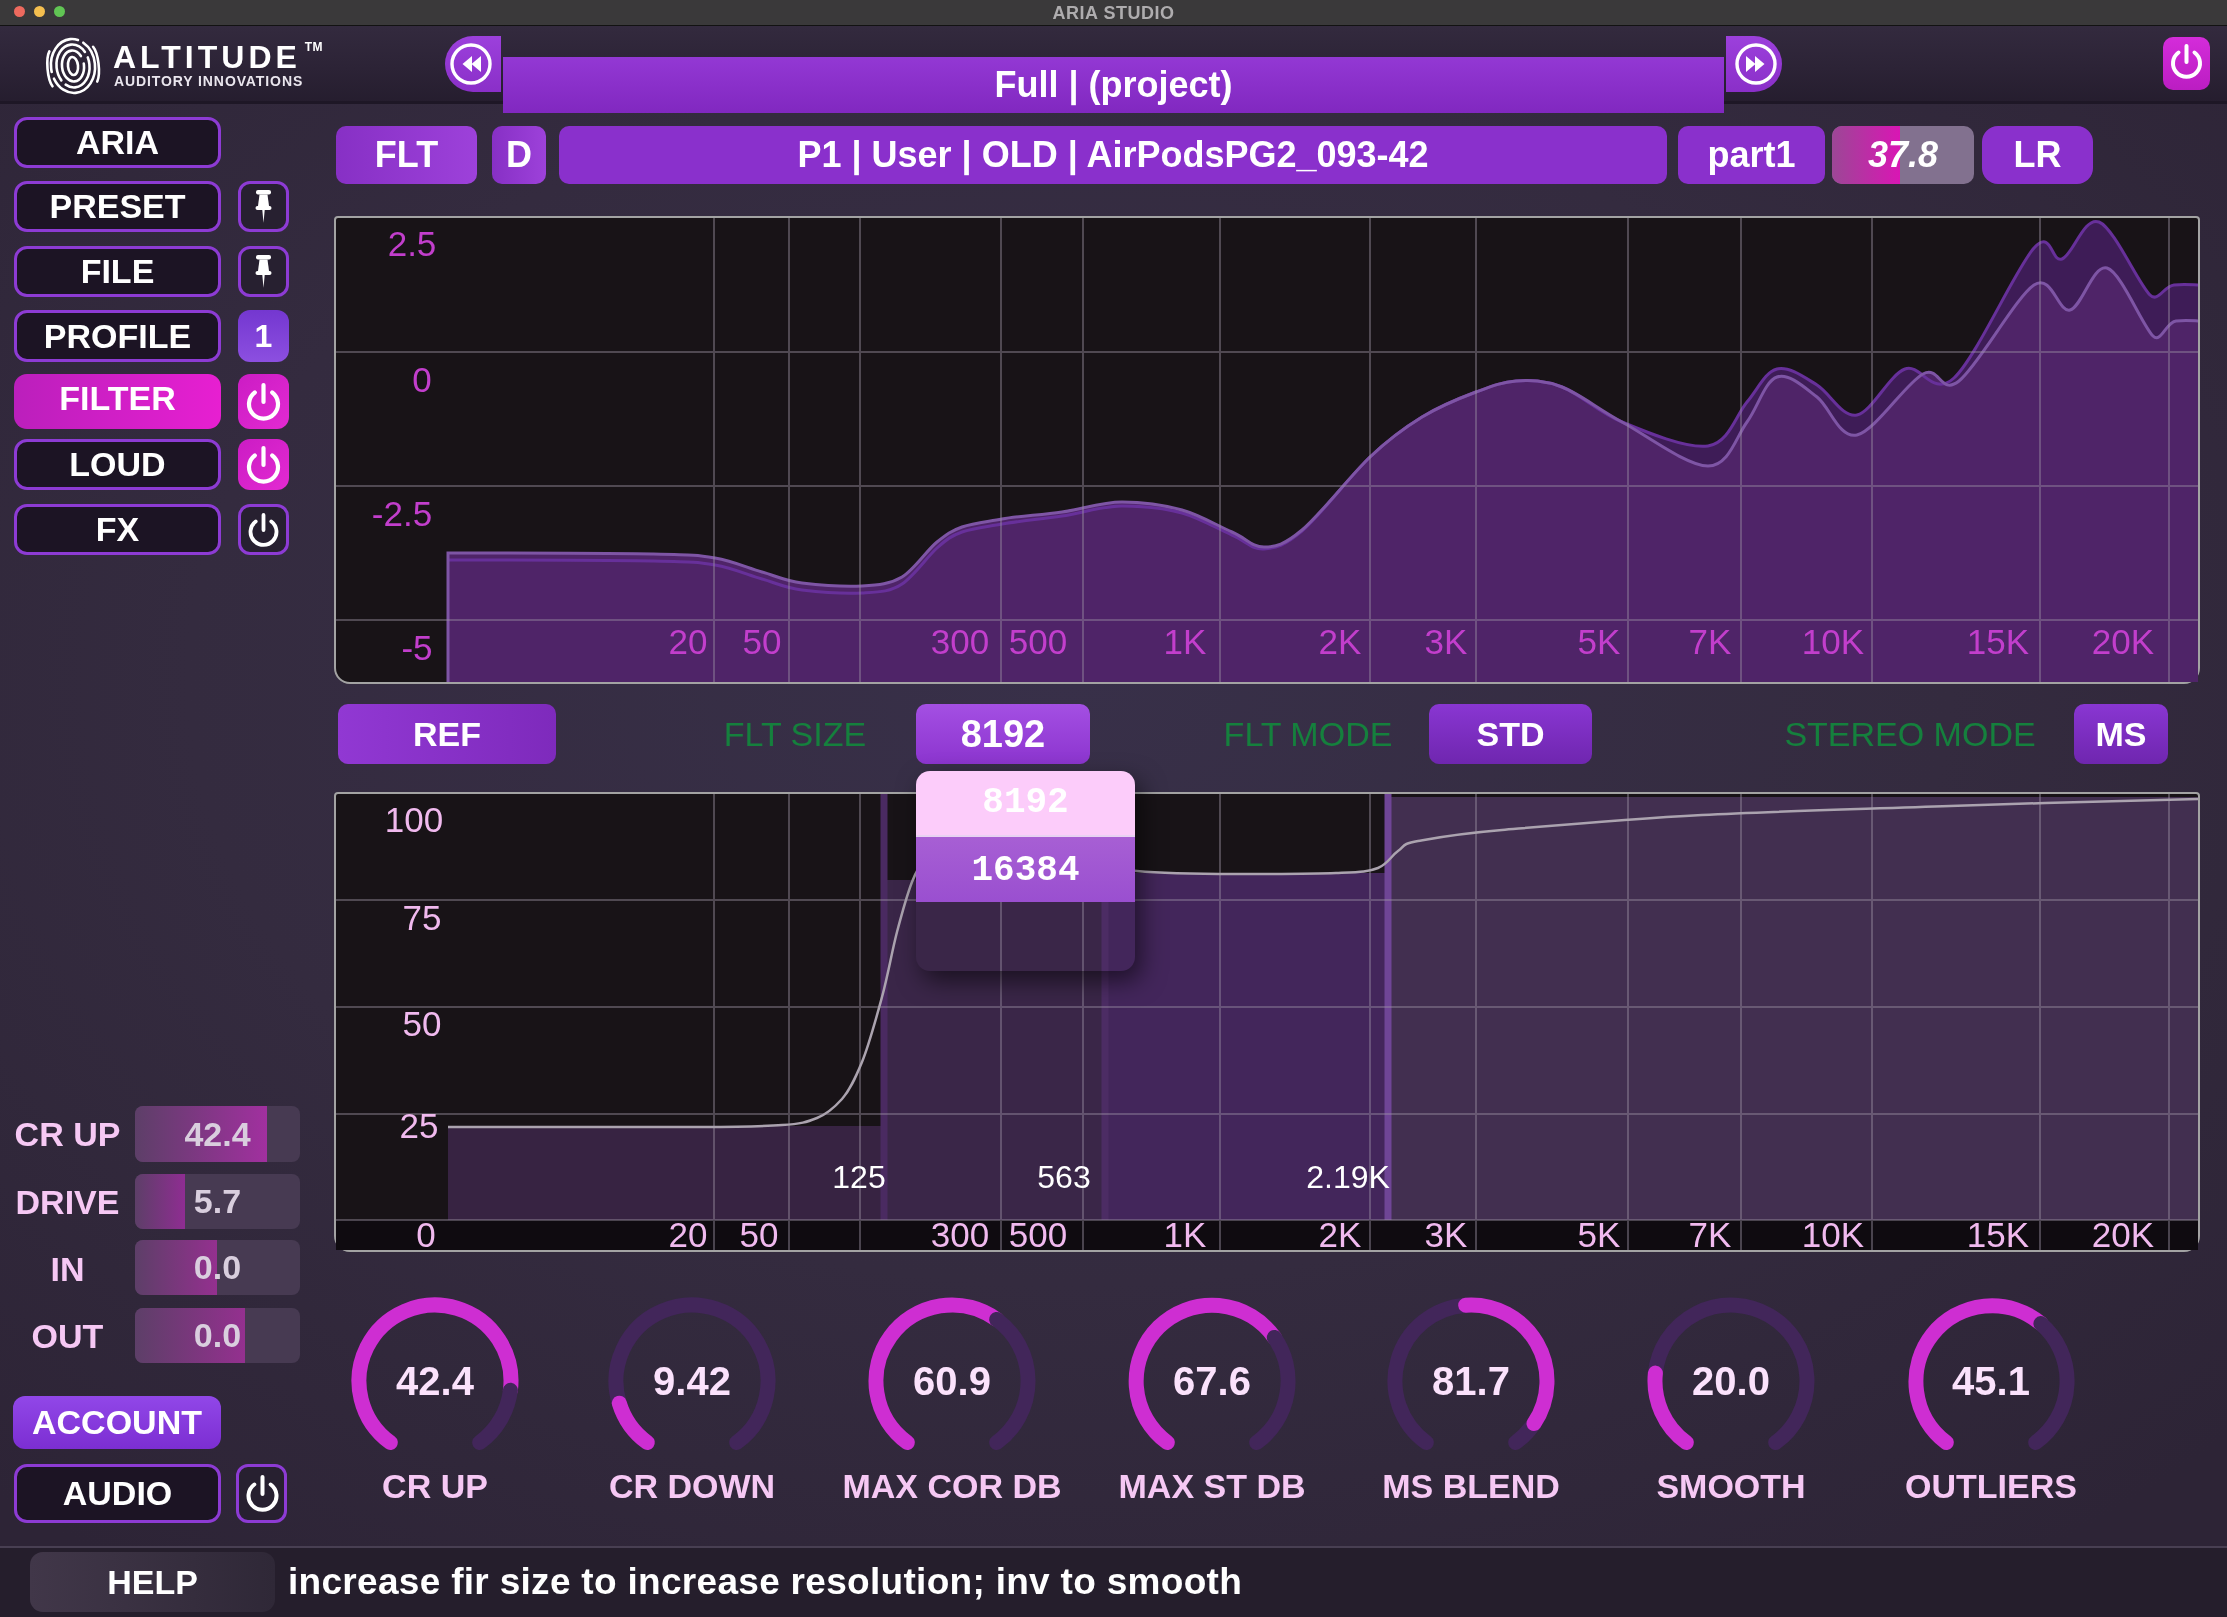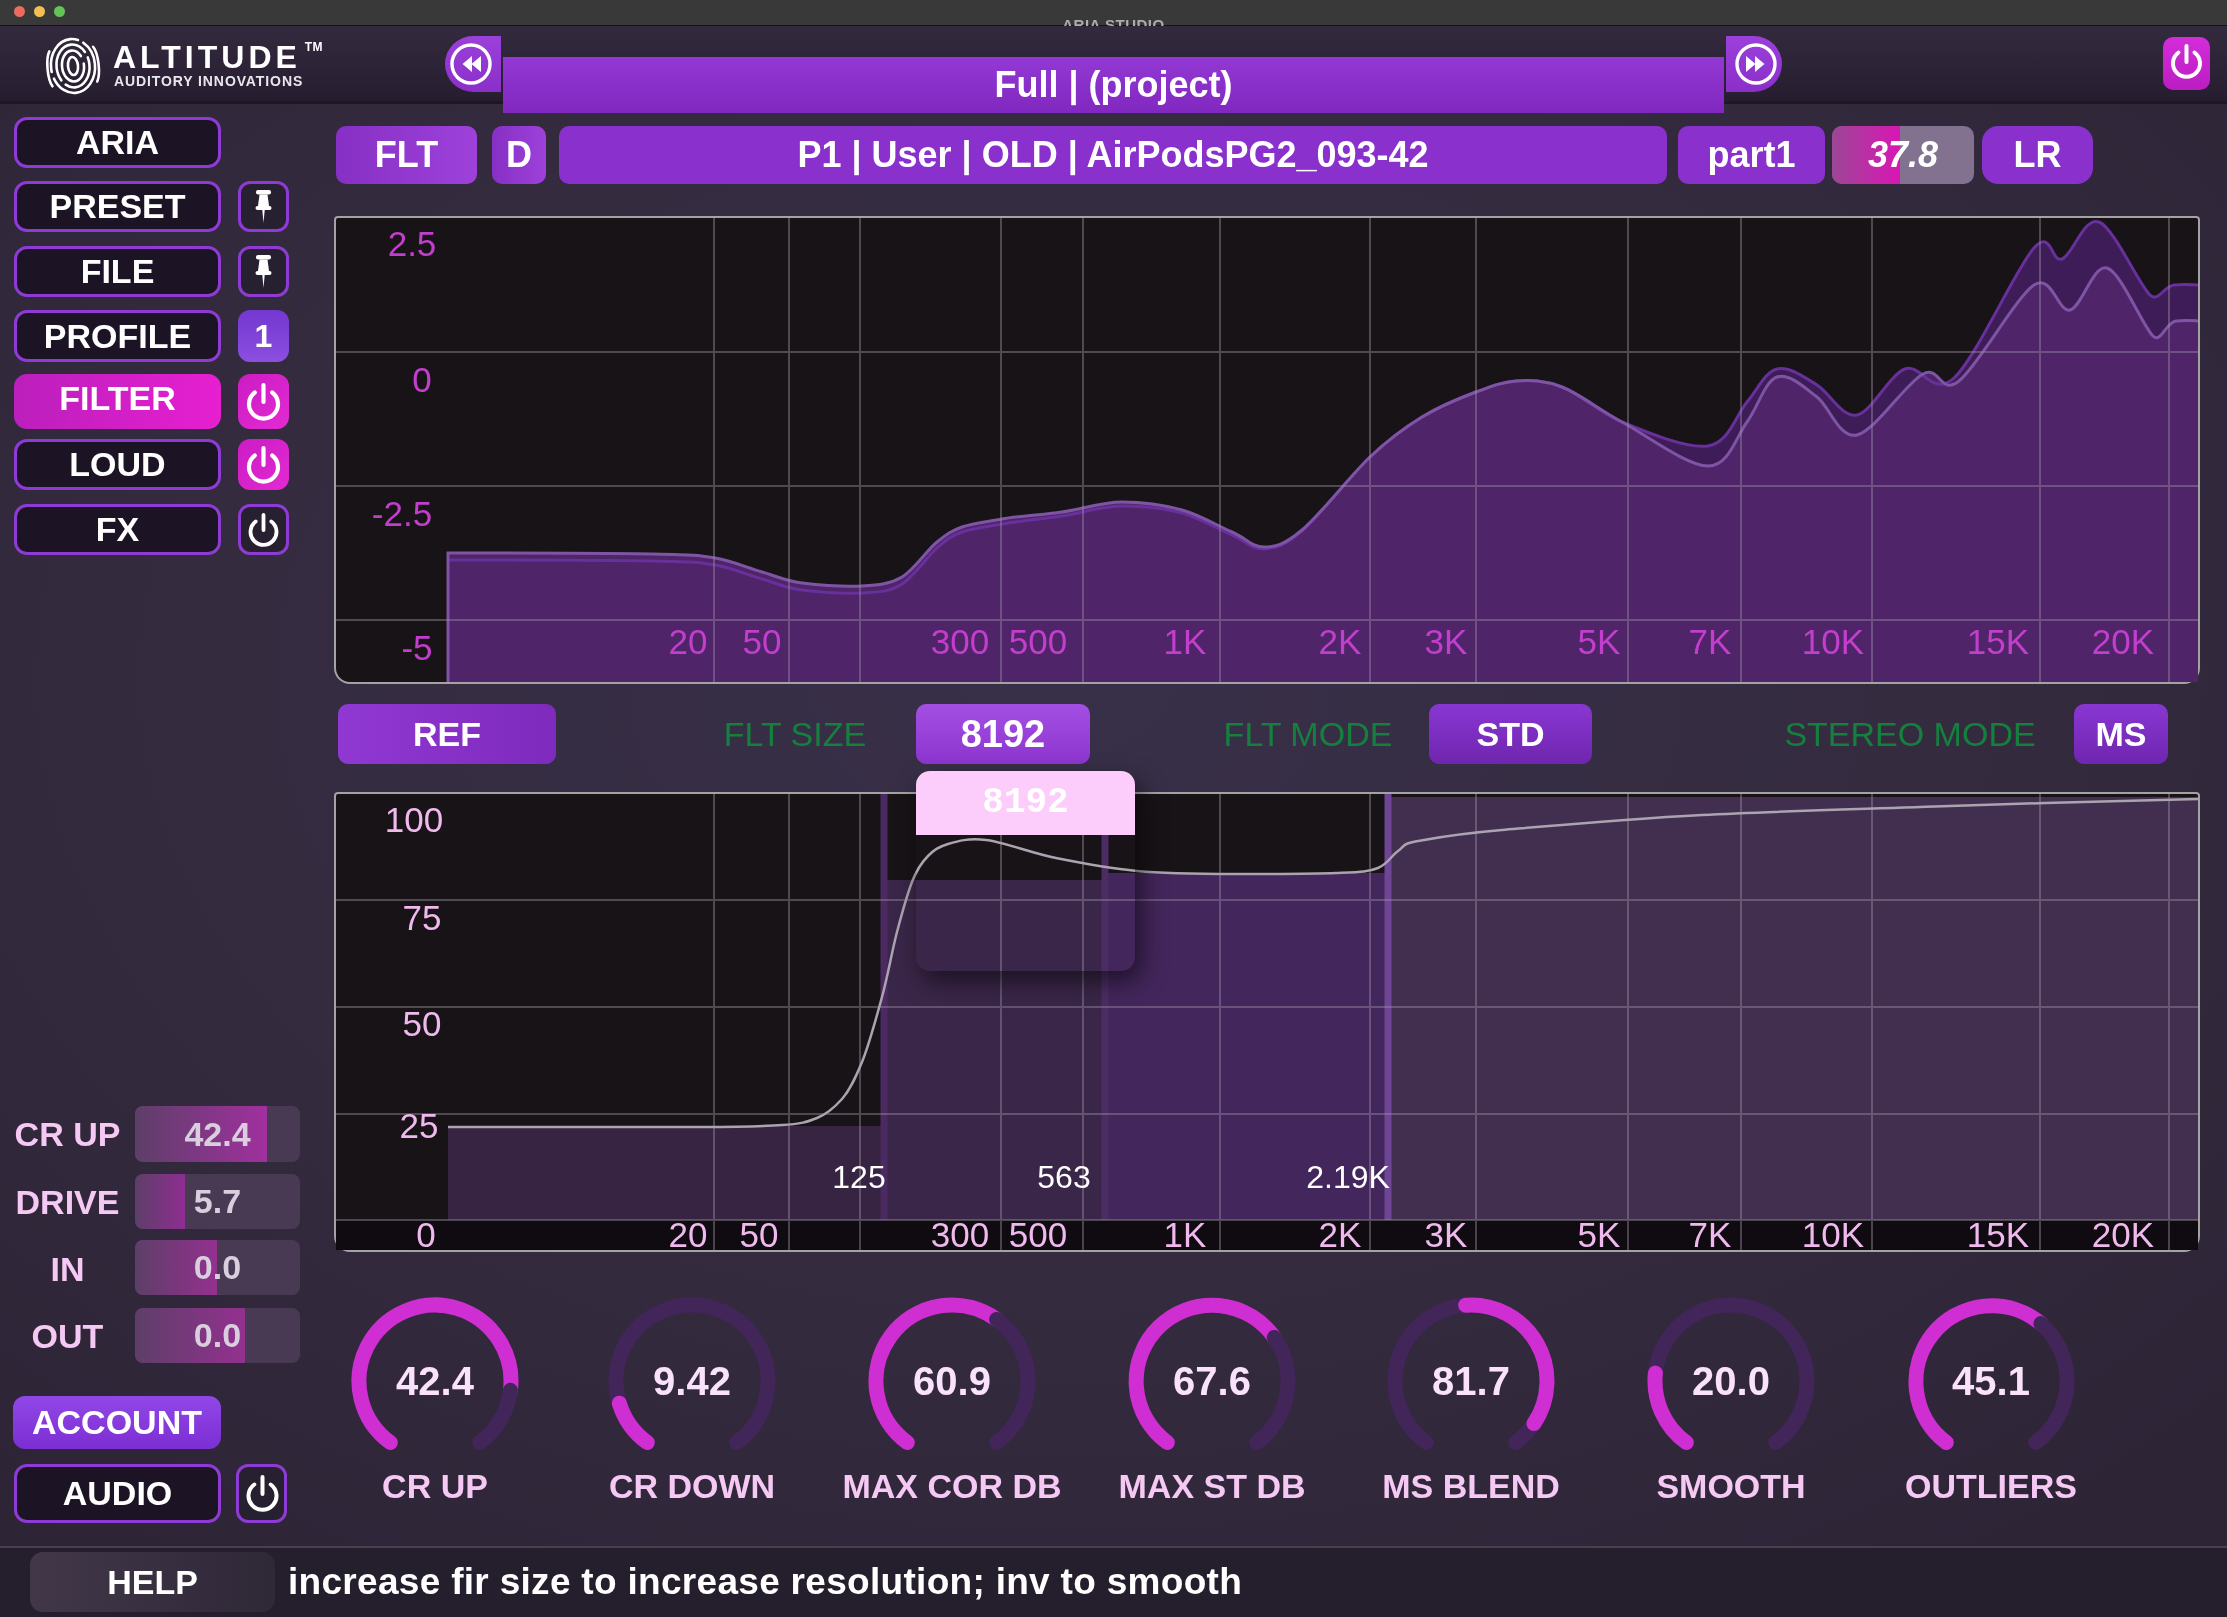--- a/index.html
+++ b/index.html
@@ -2,21 +2,21 @@
 <html><head>
 <meta charset="utf-8">
 <style>
 * { margin:0; padding:0; box-sizing:border-box; }
 html,body { width:2227px; height:1617px; overflow:hidden; }
 body { -webkit-font-smoothing:antialiased; font-family:"Liberation Sans", sans-serif; background:radial-gradient(ellipse 1600px 1100px at 48% 42%, #383049 0%, #342b3f 55%, #2d2436 100%); position:relative; }
 .abs { position:absolute; }
 
 #titlebar { left:0; top:0; width:2227px; height:26px; background:#3a393a; border-bottom:1px solid #121212; }
 .dot { position:absolute; top:6px; width:11px; height:11px; border-radius:50%; }
-#tbtext { position:absolute; top:12px; left:0; width:2227px; height:26px; text-align:center; line-height:26px; font-size:15px; font-weight:bold; color:#aeacae; letter-spacing:0.5px; }
+#tbtext { position:absolute; top:0; left:0; width:2227px; height:26px; text-align:center; line-height:26px; font-size:18px; font-weight:bold; color:#aeacae; letter-spacing:0.5px; }
 
 #header { left:0; top:26px; width:2227px; height:77px; background:linear-gradient(180deg,#332a3e 0%,#2c2336 55%,#251d2e 100%); }
 #hdrline { left:0; top:101px; width:2227px; height:3px; background:#1e1726; }
 .navpill { position:absolute; top:36px; height:56px; }
 #navmain { left:503px; width:1221px; background:linear-gradient(180deg,#9338d4,#8128c0); color:#fff; font-weight:bold; font-size:36px; text-align:center; line-height:56px;margin-top:21px; }
 #navL { left:445px; width:56px; border-radius:28px 0 0 28px; background:linear-gradient(180deg,#9c40dc,#8a2fc8); }
 #navR { left:1726px; width:56px; border-radius:0 28px 28px 0; background:linear-gradient(180deg,#9c40dc,#8a2fc8); }
 #pwrbtn { left:2163px; top:37px; width:47px; height:53px; border-radius:10px; background:linear-gradient(180deg,#d42cda,#bb1dc2); }
 
 .sbtn { position:absolute; left:14px; width:207px; border:3px solid #8d3bd4; border-radius:13px; background:#1c1424; color:#fff; font-weight:bold; font-size:34px; text-align:center; }
@@ -248,20 +248,21 @@
 <g fill="#ffffff" font-family="Liberation Sans, sans-serif" font-size="32" text-anchor="middle">
 <text x="523" y="394">125</text>
         <text x="728" y="394">563</text>
         <text x="1012" y="394">2.19K</text>
 </g>
 </svg>
 </div>
 
 <div class="abs" id="dropdown" style="left:916px; top:771px; width:219px; height:200px; border-radius:14px; overflow:hidden; box-shadow:6px 10px 24px rgba(0,0,0,0.55); font-family:'Liberation Mono',monospace; font-weight:bold; font-size:36px; color:#fff; text-align:center;">
   <div style="height:64px; line-height:64px; background:#fcccfa;">8192</div>
+  <div style="height:67px; line-height:67px; background:linear-gradient(180deg,#a75fd4,#9a4fd0); border-top:2px solid #e8d2f2;">16384</div>
 </div>
 
 <div class="slab" style="top:1115px;">CR UP</div>
 <div class="sbox" style="top:1106px; height:56px;">
     <div class="sfill" style="width:132px; background:linear-gradient(90deg,#5d3f68,#a1309f);"></div>
     <div class="sval" style="line-height:56px;">42.4</div>
   </div>
 <div class="slab" style="top:1183px;">DRIVE</div>
 <div class="sbox" style="top:1174px; height:55px;">
     <div class="sfill" style="width:50px; background:linear-gradient(90deg,#5d3f68,#8f2d92);"></div>

